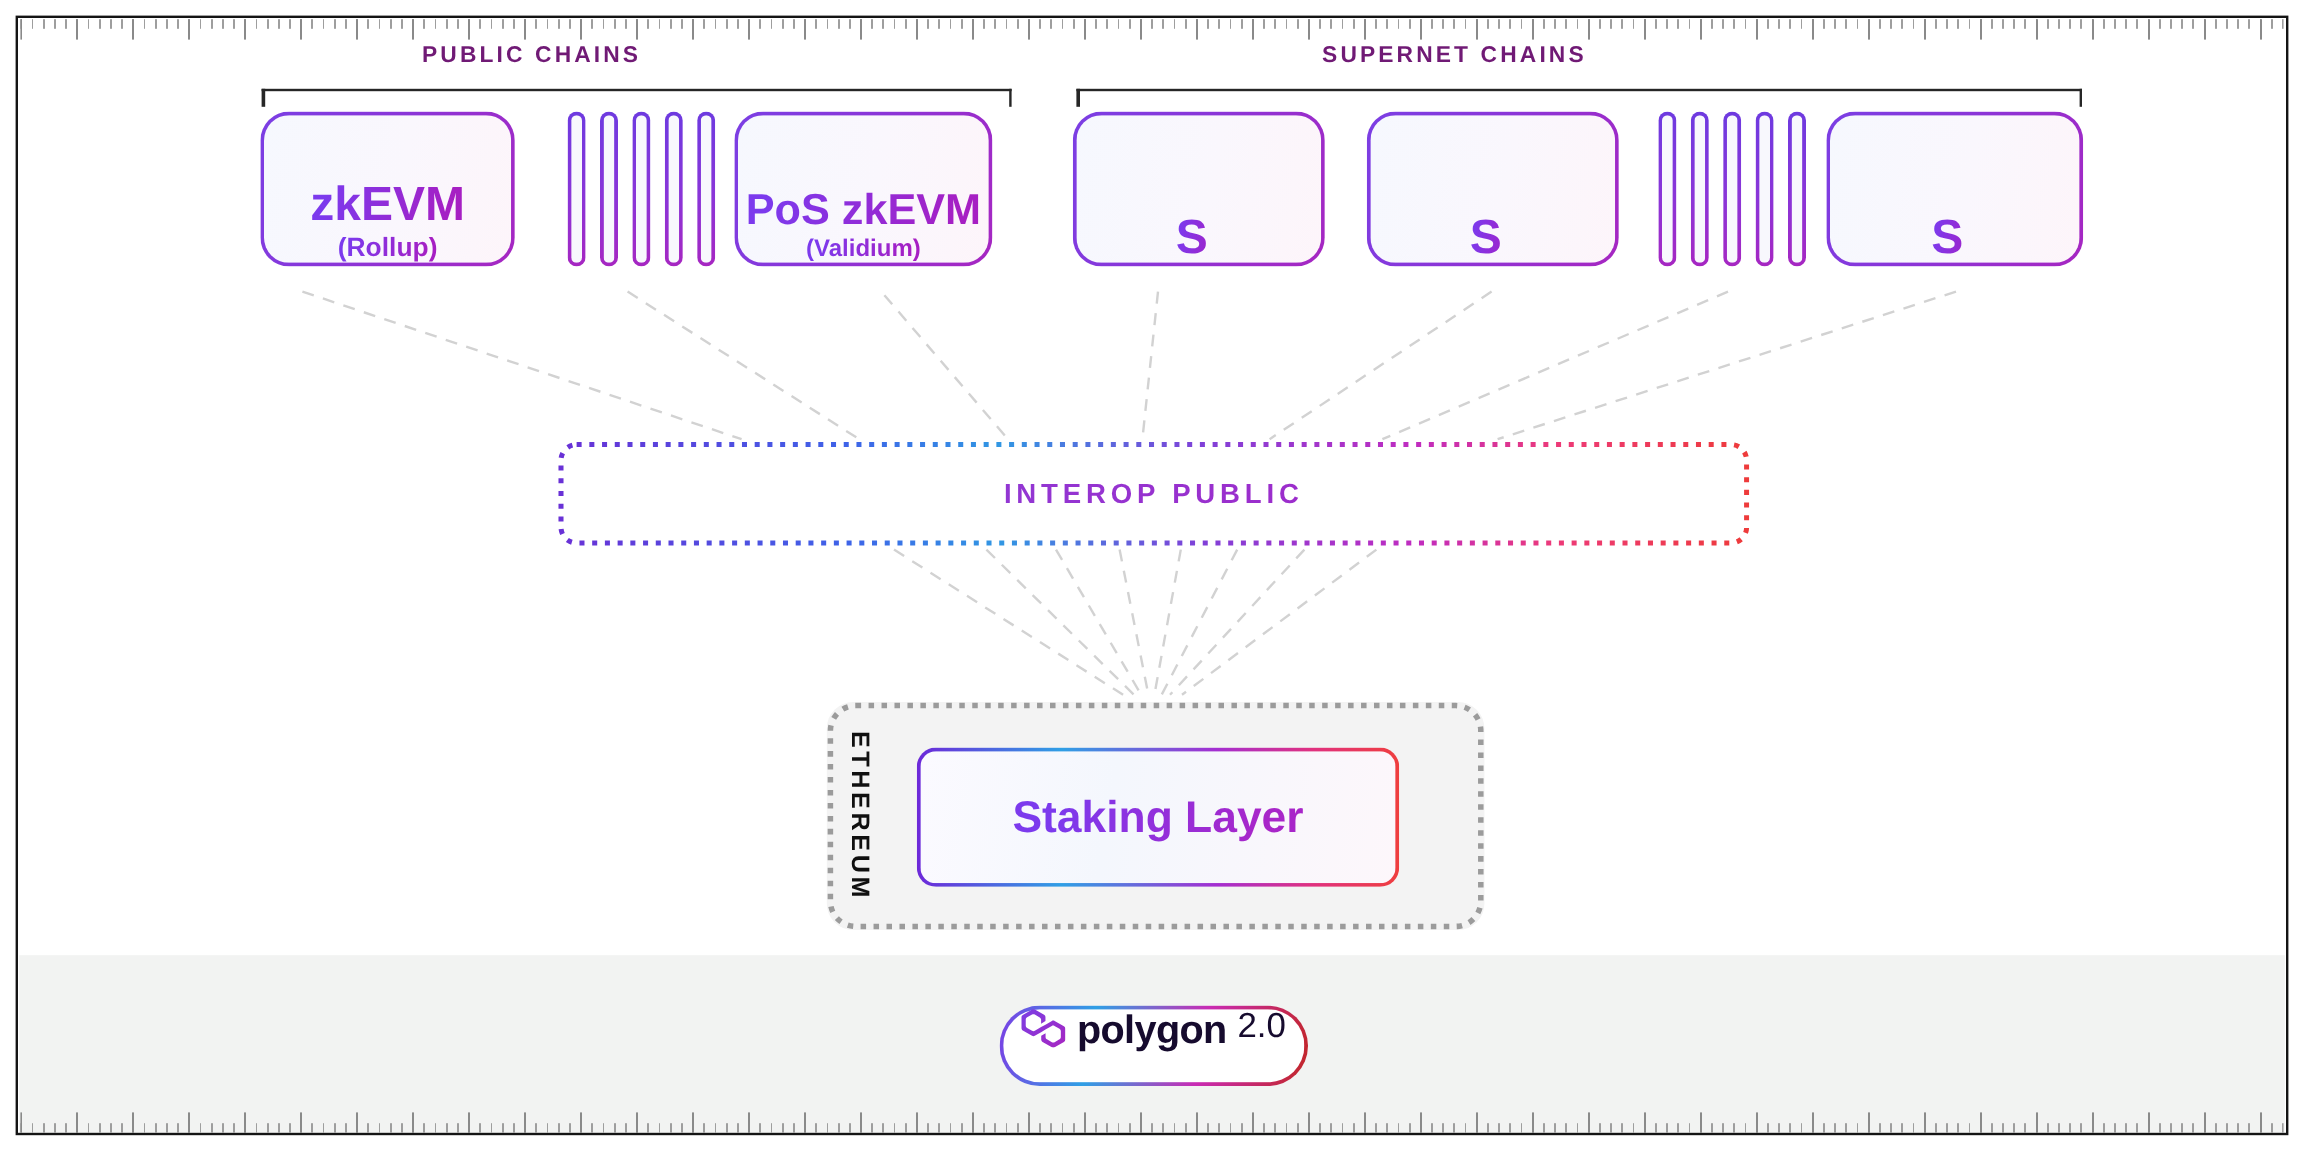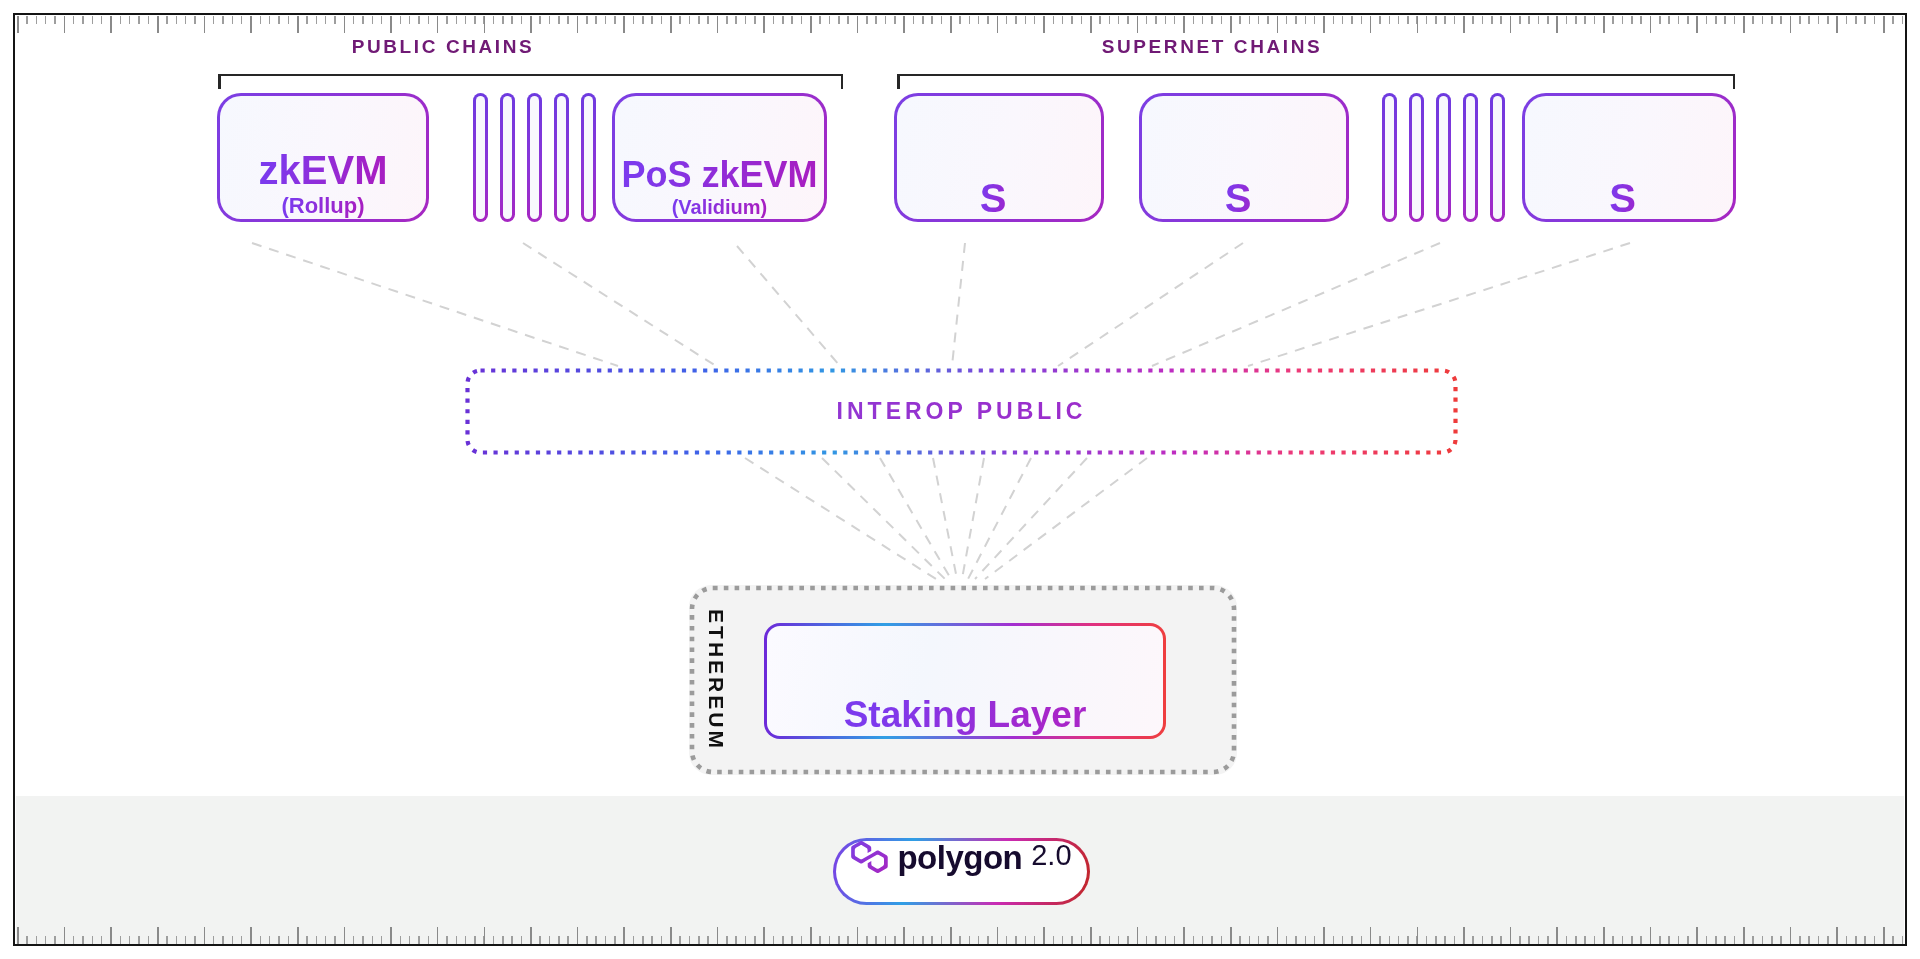--- a/index.html
+++ b/index.html
@@ -101,21 +101,21 @@
     position:absolute;left:15px;top:50%;transform:translateY(-50%);
     writing-mode:vertical-rl;
     font-size:21px;font-weight:700;letter-spacing:3px;color:#101010;white-space:nowrap;
   }
   .staking{
     position:absolute;left:75px;top:38px;width:402px;height:116px;box-sizing:border-box;
     border:3px solid transparent;border-radius:16px;
     background:
       linear-gradient(100deg,#fbfaff 0%,#f4f7fd 40%,#fdf7fb 100%) padding-box,
       linear-gradient(90deg,#6d28d9 0%,#2f9fe5 30%,#a32ed1 62%,#e0317f 82%,#ef3e3e 100%) border-box;
-    display:flex;align-items:flex-end;justify-content:center;
+    display:flex;align-items:center;justify-content:center;
   }
   .staking-label{
     font-size:37px;font-weight:700;
     background:linear-gradient(100deg,#7c3aed 15%,#a826c9 85%);
     -webkit-background-clip:text;background-clip:text;color:transparent;
   }
 
   
   .connectors{position:absolute;left:0;top:0;z-index:2;}
   .connectors line{stroke:#d2d2d2;stroke-width:2;stroke-dasharray:10 8;}

